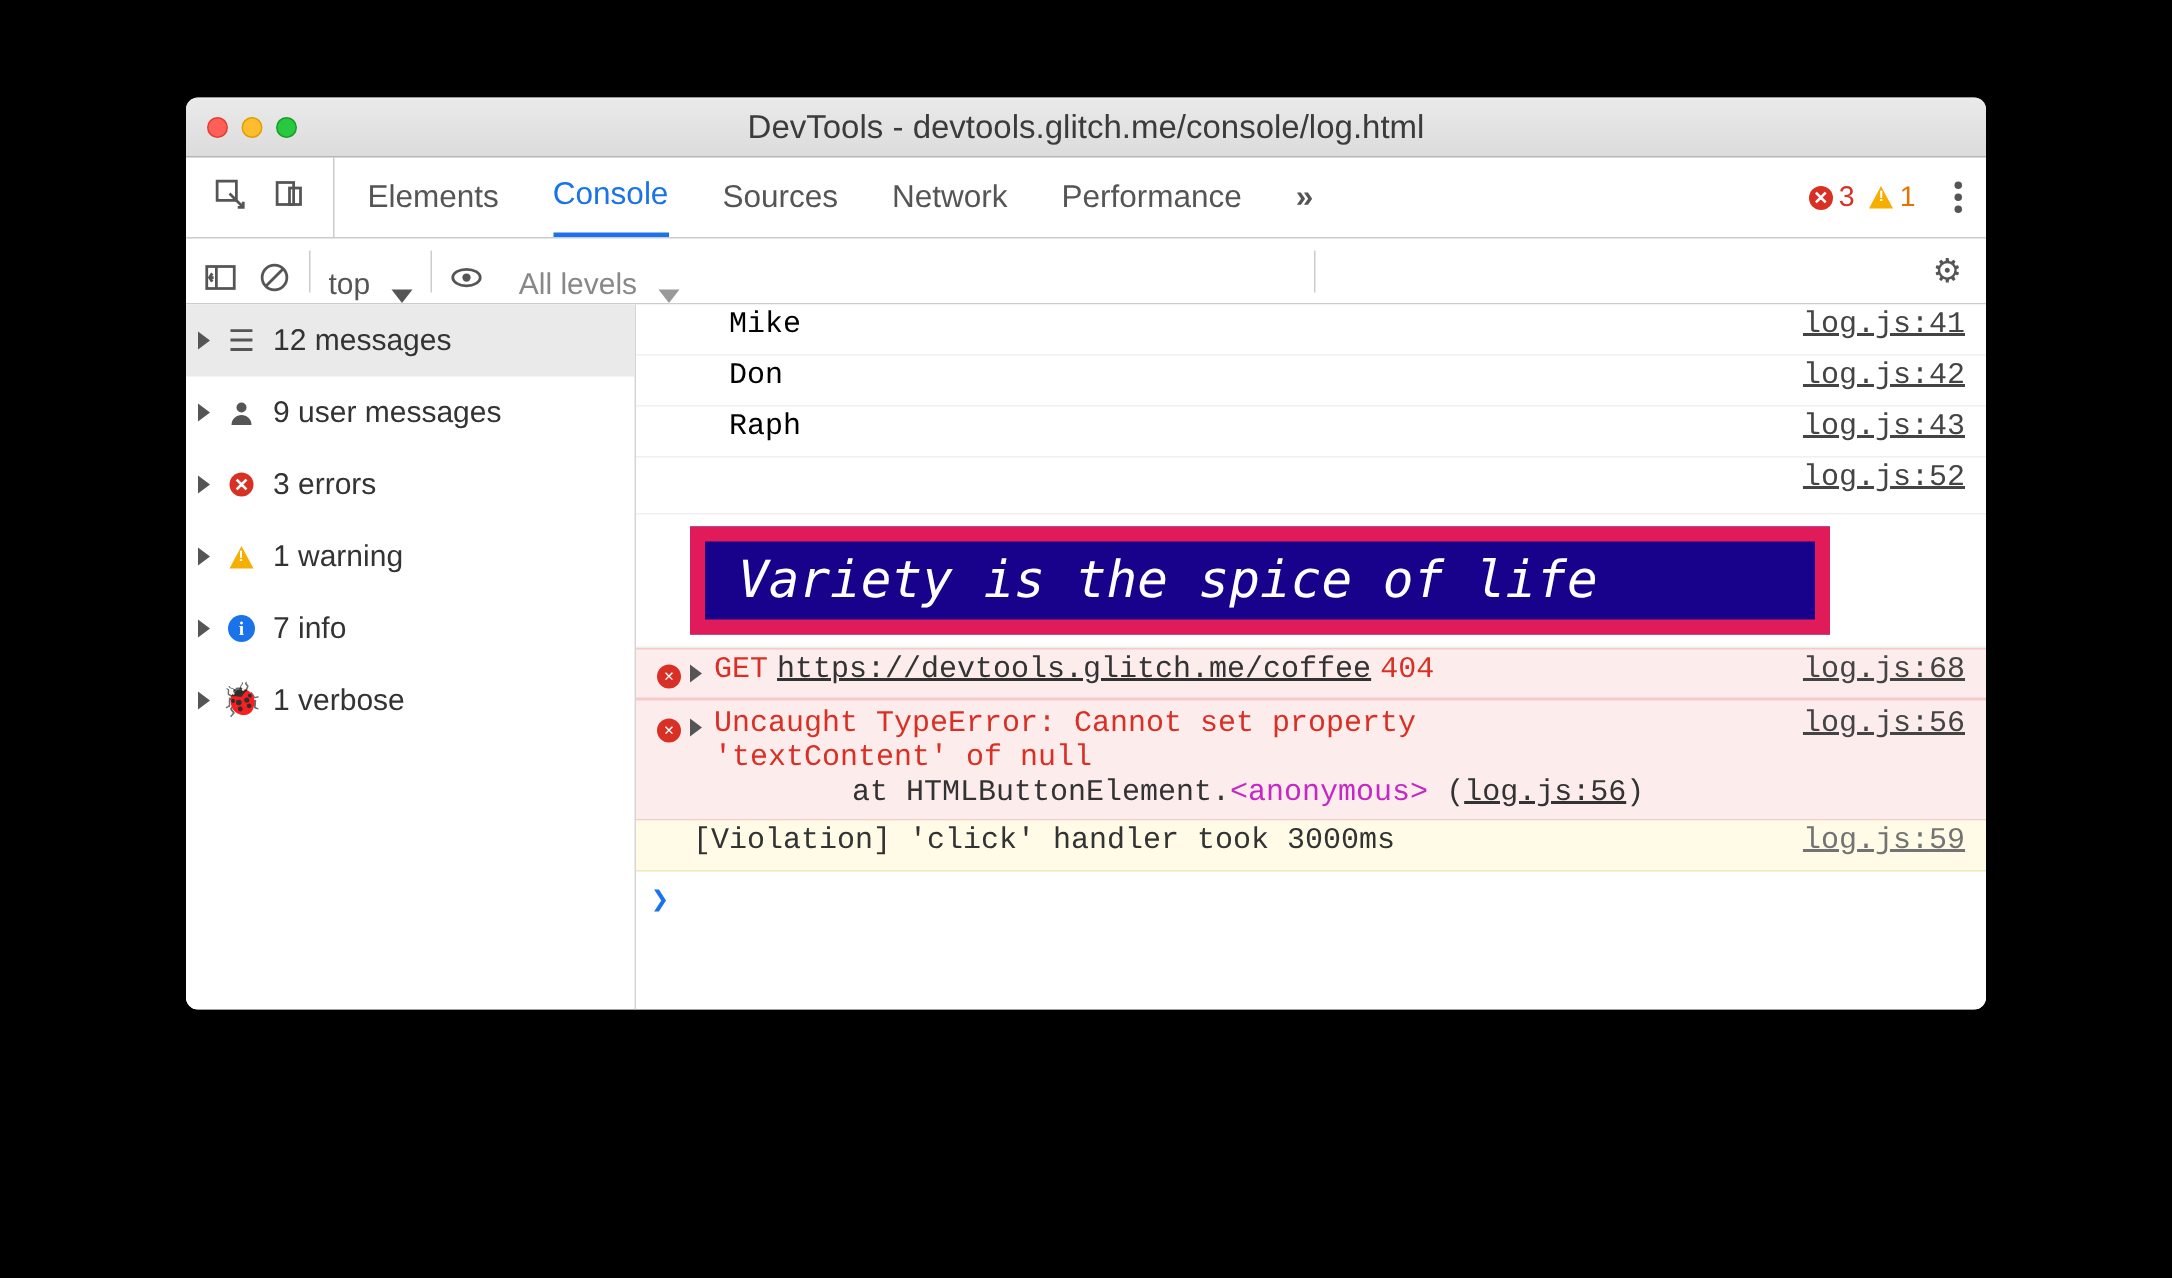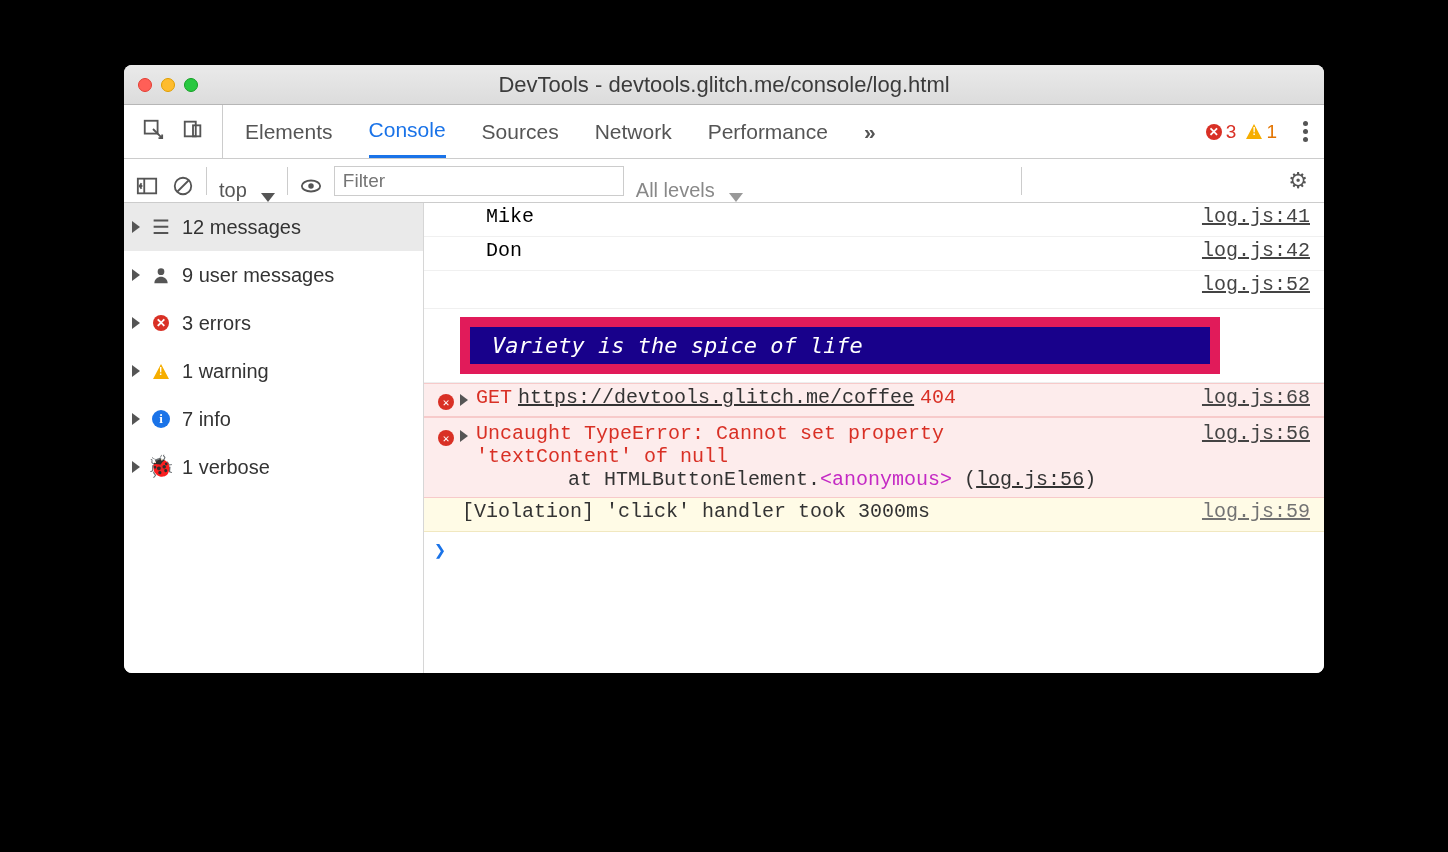--- a/index.html
+++ b/index.html
@@ -179,21 +179,21 @@
   .row.blank { min-height:38px; }
 
   .row.styled-banner {
     padding:8px 14px 8px 36px; border-bottom:1px solid #eee;
   }
   .banner {
     display:inline-block;
     background:#18018b; color:#fff;
     border:10px solid #e11b5a;
     font-style:italic;
-    font-size:22px;
+    font-size:34px;
     padding:6px 22px;
     font-family: Menlo, Monaco, monospace;
     width: 760px;
   }
 
   .row.error {
     background:#fdecec;
     color:#d93025;
     border-top:1px solid #f7caca;
     border-bottom:1px solid #f7caca;
@@ -309,21 +309,20 @@
     </div>
     <div class="vdiv"></div>
     <div class="section">
       <span>
         <svg class="svgicon" viewBox="0 0 24 24" fill="#555">
           <ellipse cx="12" cy="12" rx="10" ry="6" fill="none" stroke="#555" stroke-width="2"></ellipse>
             <circle cx="12" cy="12" r="3"></circle>
         </svg>
       </span>
     </div>
-    <input class="filter-input" placeholder="Filter" style="">
     <div class="section" style="color:#888;">
       <span>All levels</span>
       <span class="chev-down" style="border-top-color:#999"></span>
     </div>
     <div class="vdiv" style="margin-left:auto"></div>
     <span class="gear">⚙</span>
   </div>
 
   <div class="body">
 
@@ -380,20 +379,26 @@
       <div class="row simple">
         <div class="content">
             <span>Mike</span>
           <a class="src">log.js:41</a>
         </div>
       </div>
       <div class="row simple">
         <div class="content">
             <span>Don</span>
           <a class="src">log.js:42</a>
+        </div>
+      </div>
+      <div class="row simple">
+        <div class="content">
+            <span>Raph</span>
+          <a class="src">log.js:43</a>
         </div>
       </div>
       <div class="row blank">
         <div class="content">
           <a class="src">log.js:52</a>
         </div>
       </div>
 
       <div class="row styled-banner">
         <span class="banner">Variety is the spice of life</span>

